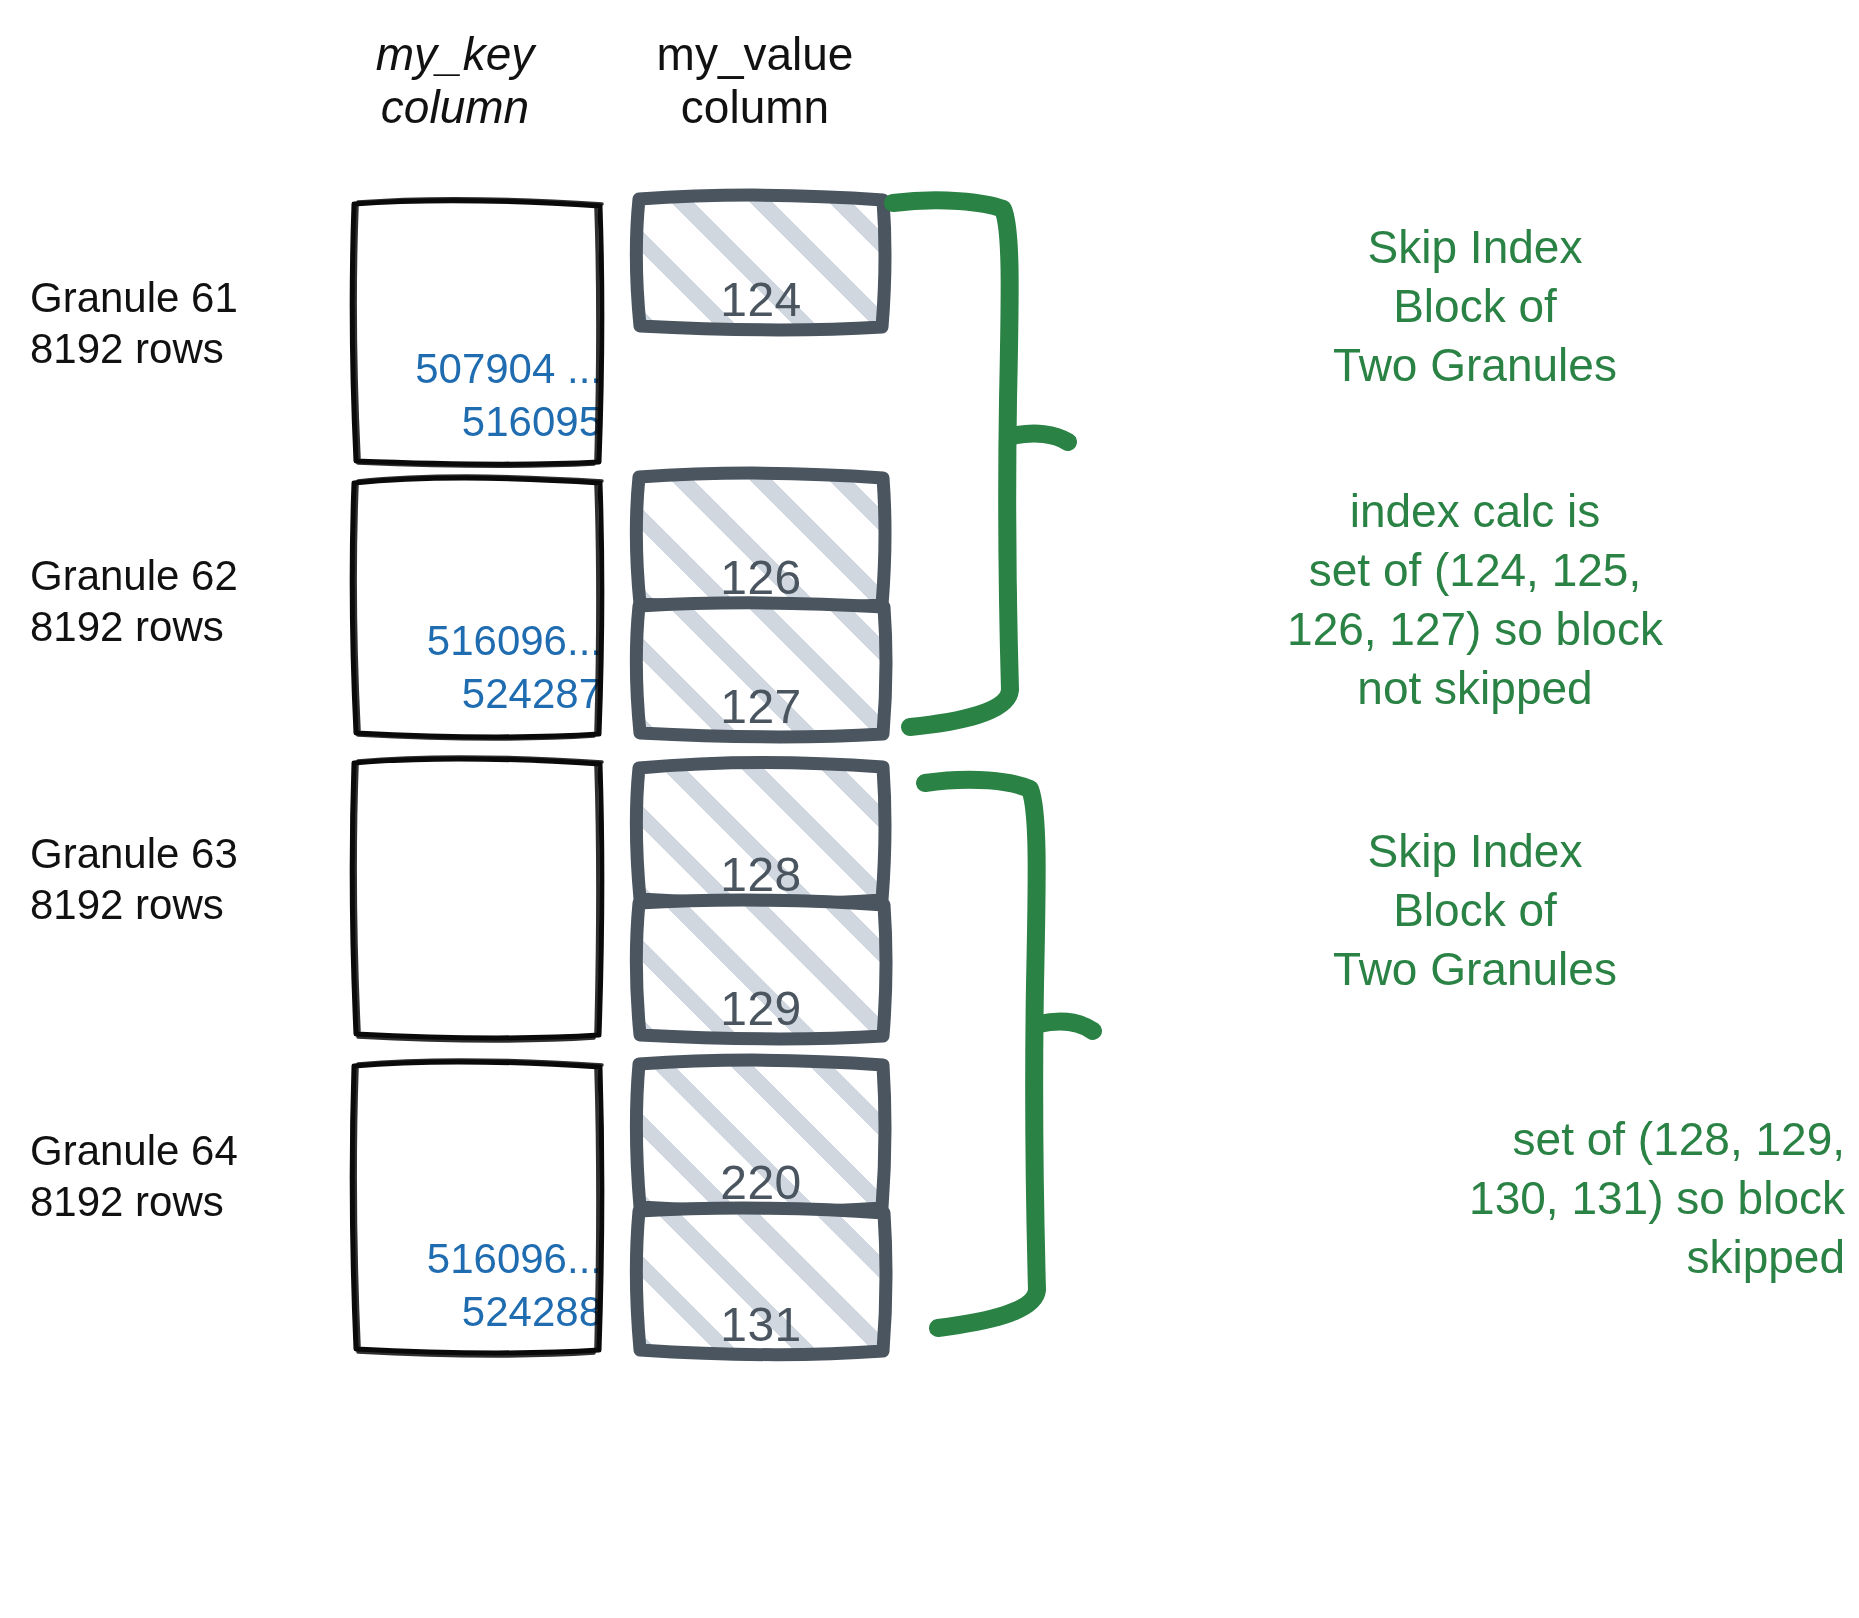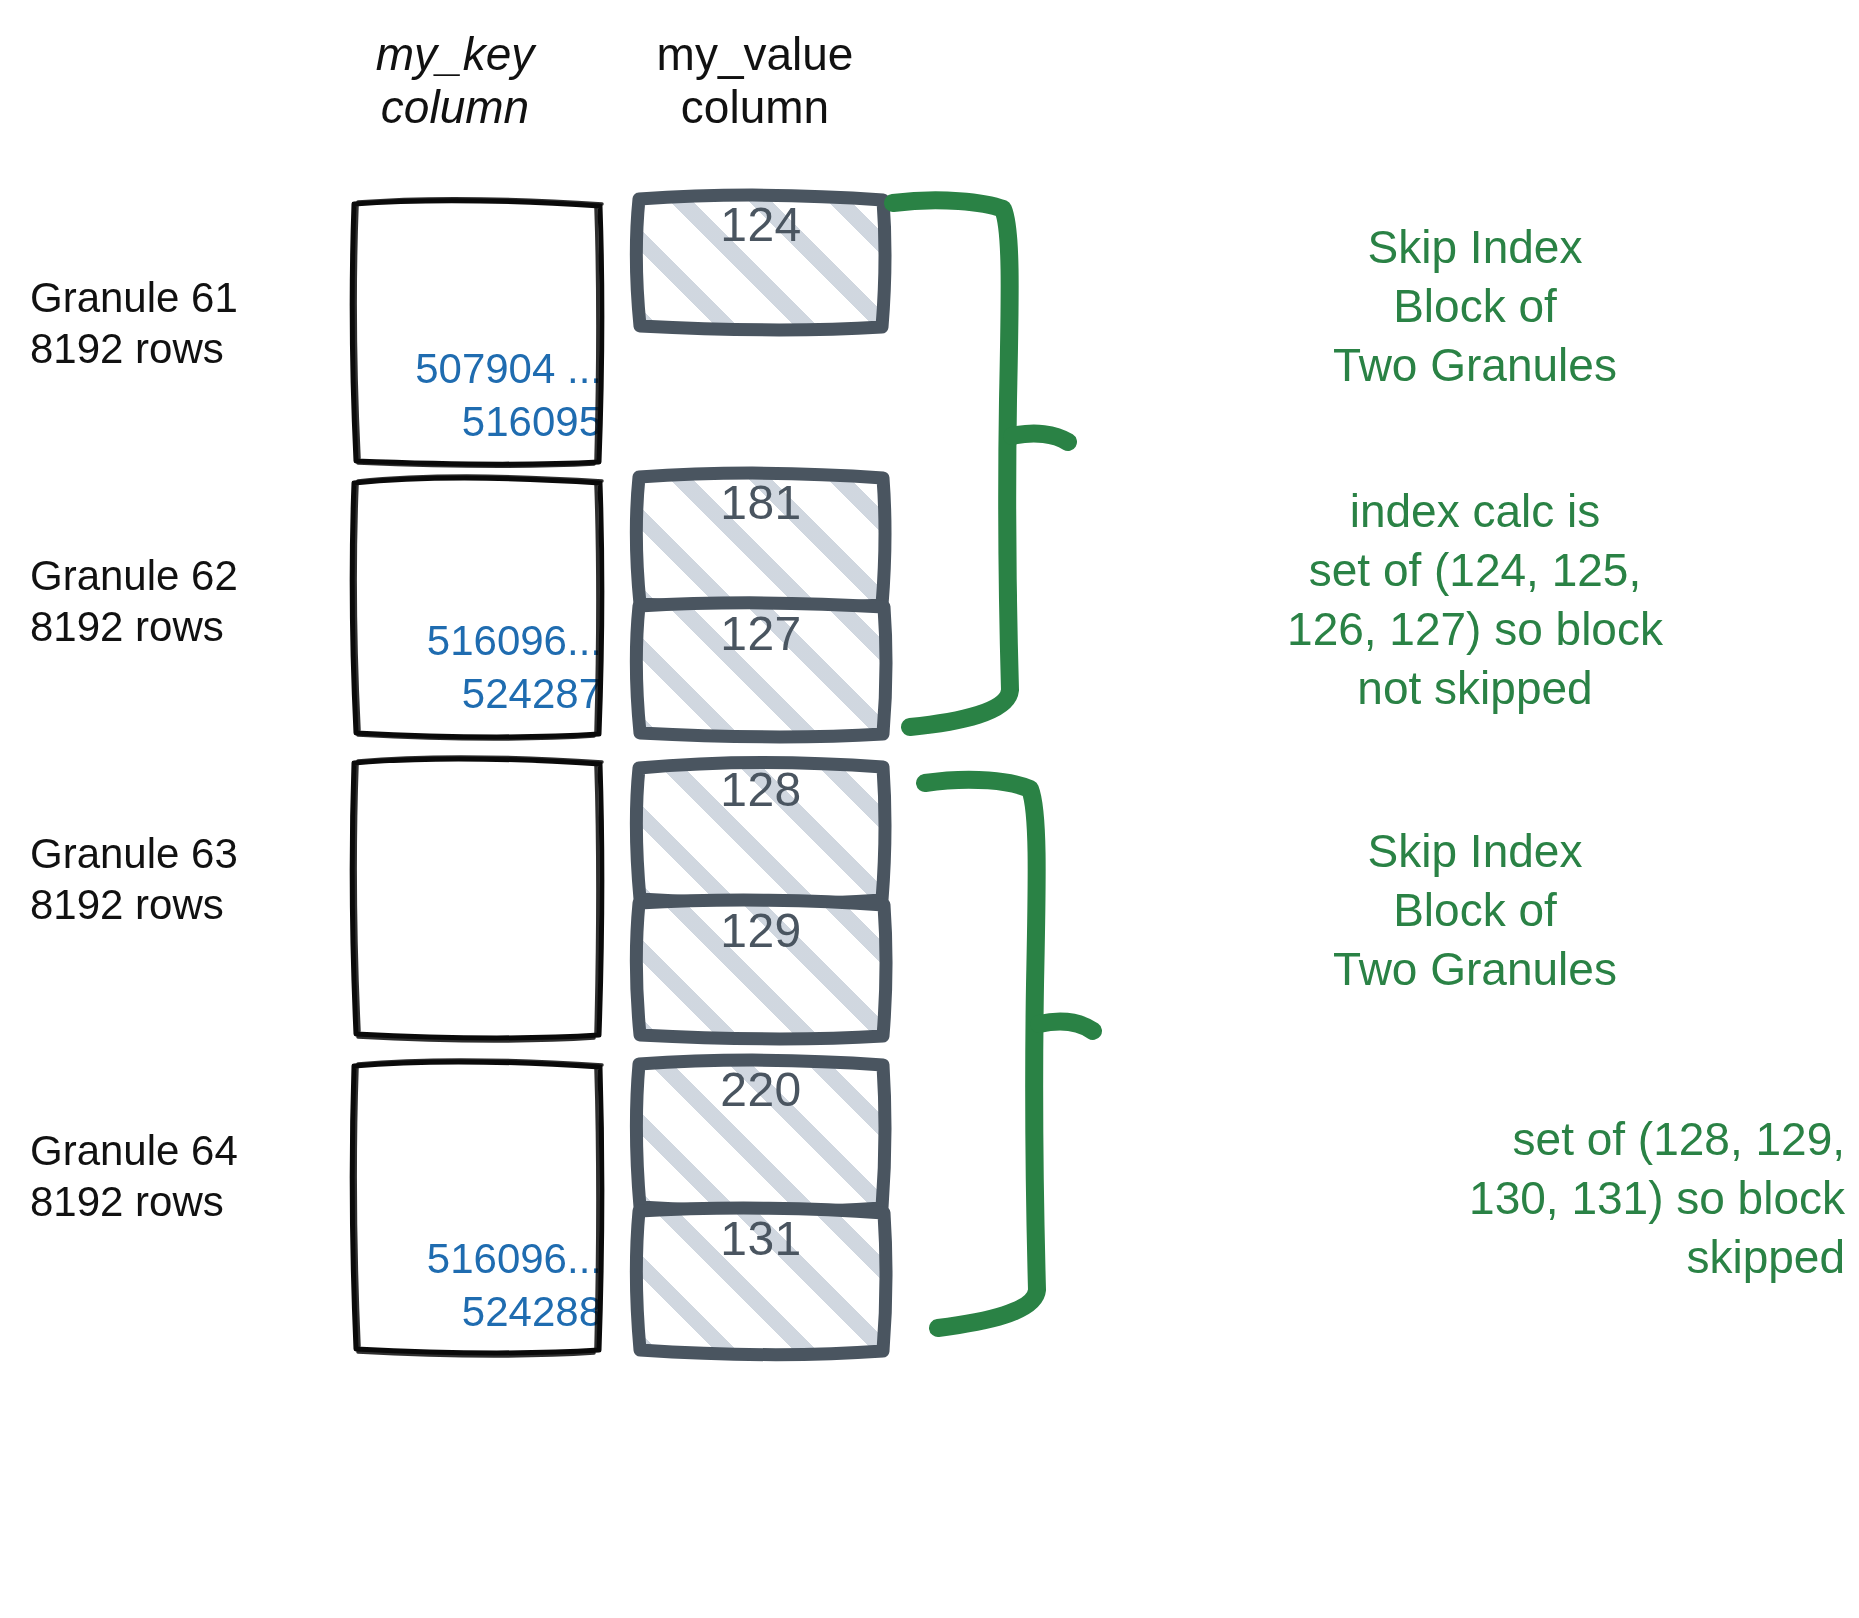--- a/index.html
+++ b/index.html
@@ -57,21 +57,21 @@
   }
   .key-svg { position: absolute; inset: -8px; overflow: visible; pointer-events: none; }
 
   
   .val-box {
     position: absolute;
     left: 637px;
     width: 248px;
     background: #ffffff;
     display: flex;
-    align-items: flex-start;
+    align-items: flex-end;
     justify-content: center;
   }
   .val-hatch {
     position: absolute; inset: 0;
     background-image: repeating-linear-gradient(
         45deg,
         rgba(200,208,218,0.85) 0px,
         rgba(200,208,218,0.85) 16px,
         rgba(255,255,255,0) 16px,
         rgba(255,255,255,0) 56px);
@@ -144,21 +144,21 @@
     <div class="key-text">516096...
 524287</div>
   </div>
 
   <div class="val-box" style="top:475px; height:130px">
     <div class="val-hatch"></div>
     <svg class="val-svg" viewBox="0 0 272 154" preserveAspectRatio="none">
       <path d="M14 14 C 100 8, 190 10, 258 15 M258 15 C 261 55, 260 105, 257 142
                M257 142 C 175 147, 92 145, 15 141 M15 141 C 11 100, 10 54, 14 14" fill="none" stroke="#4a5560" stroke-width="13" stroke-linecap="round" stroke-linejoin="round"></path>
     </svg>
-    <div class="val-text">181</div>
+    <div class="val-text">126</div>
   </div>
 
   <div class="val-box" style="top:606px; height:128px">
     <div class="val-hatch"></div>
     <svg class="val-svg" viewBox="0 0 272 152" preserveAspectRatio="none">
       <path d="M14 12 C 100 7, 192 9, 259 13 M259 13 C 262 54, 261 104, 258 140
                M258 140 C 176 145, 92 143, 15 139 M15 139 C 11 98, 10 52, 14 12" fill="none" stroke="#4a5560" stroke-width="13" stroke-linecap="round" stroke-linejoin="round"></path>
     </svg>
     <div class="val-text">127</div>
   </div>

